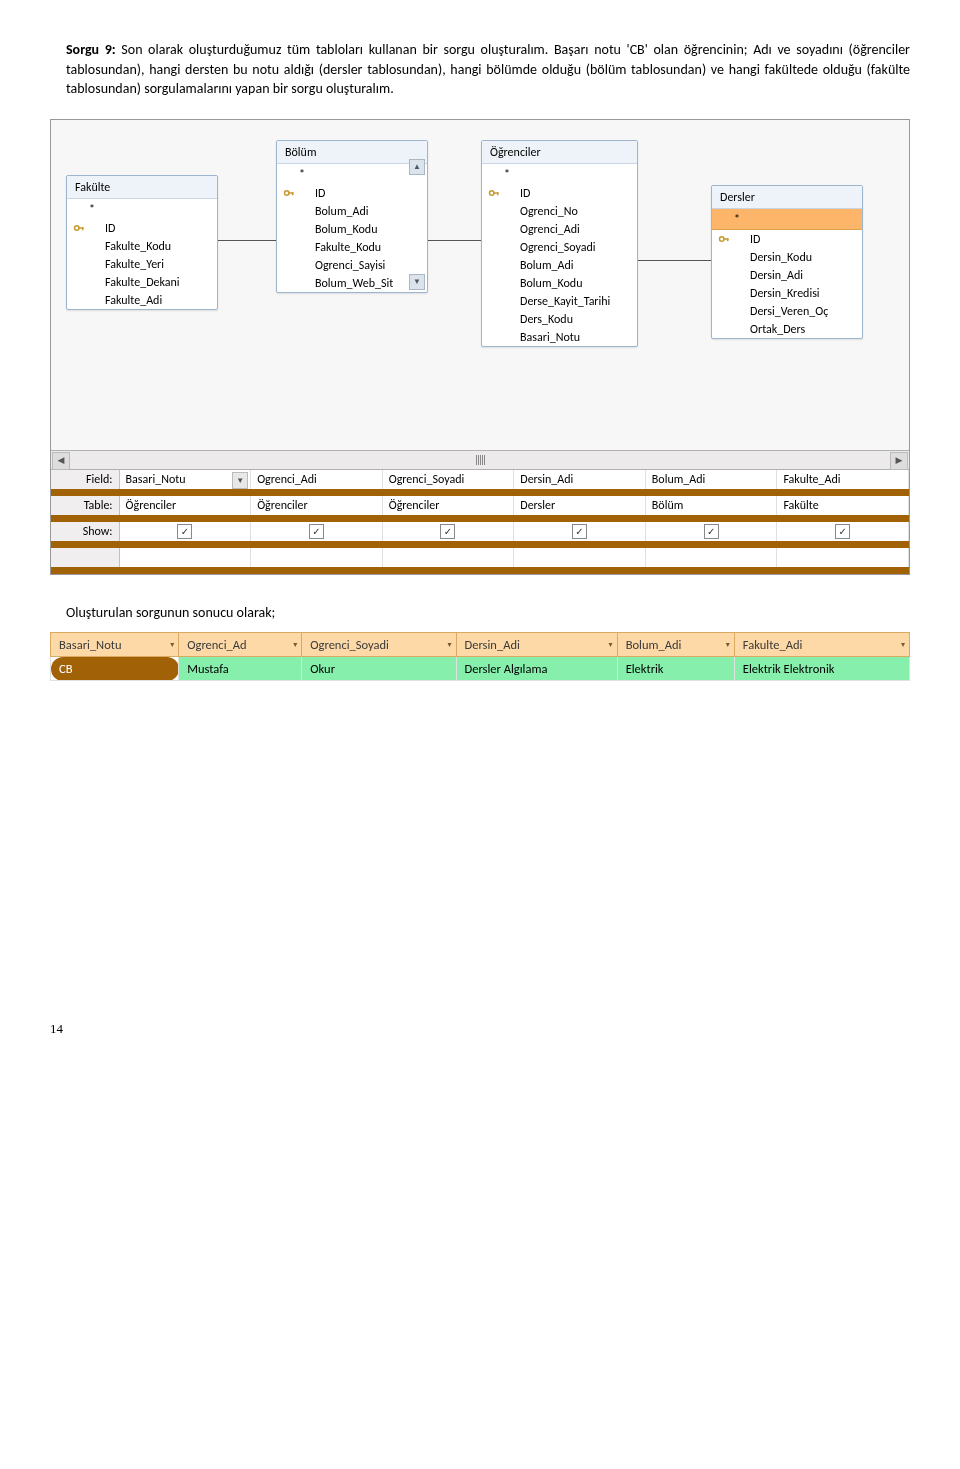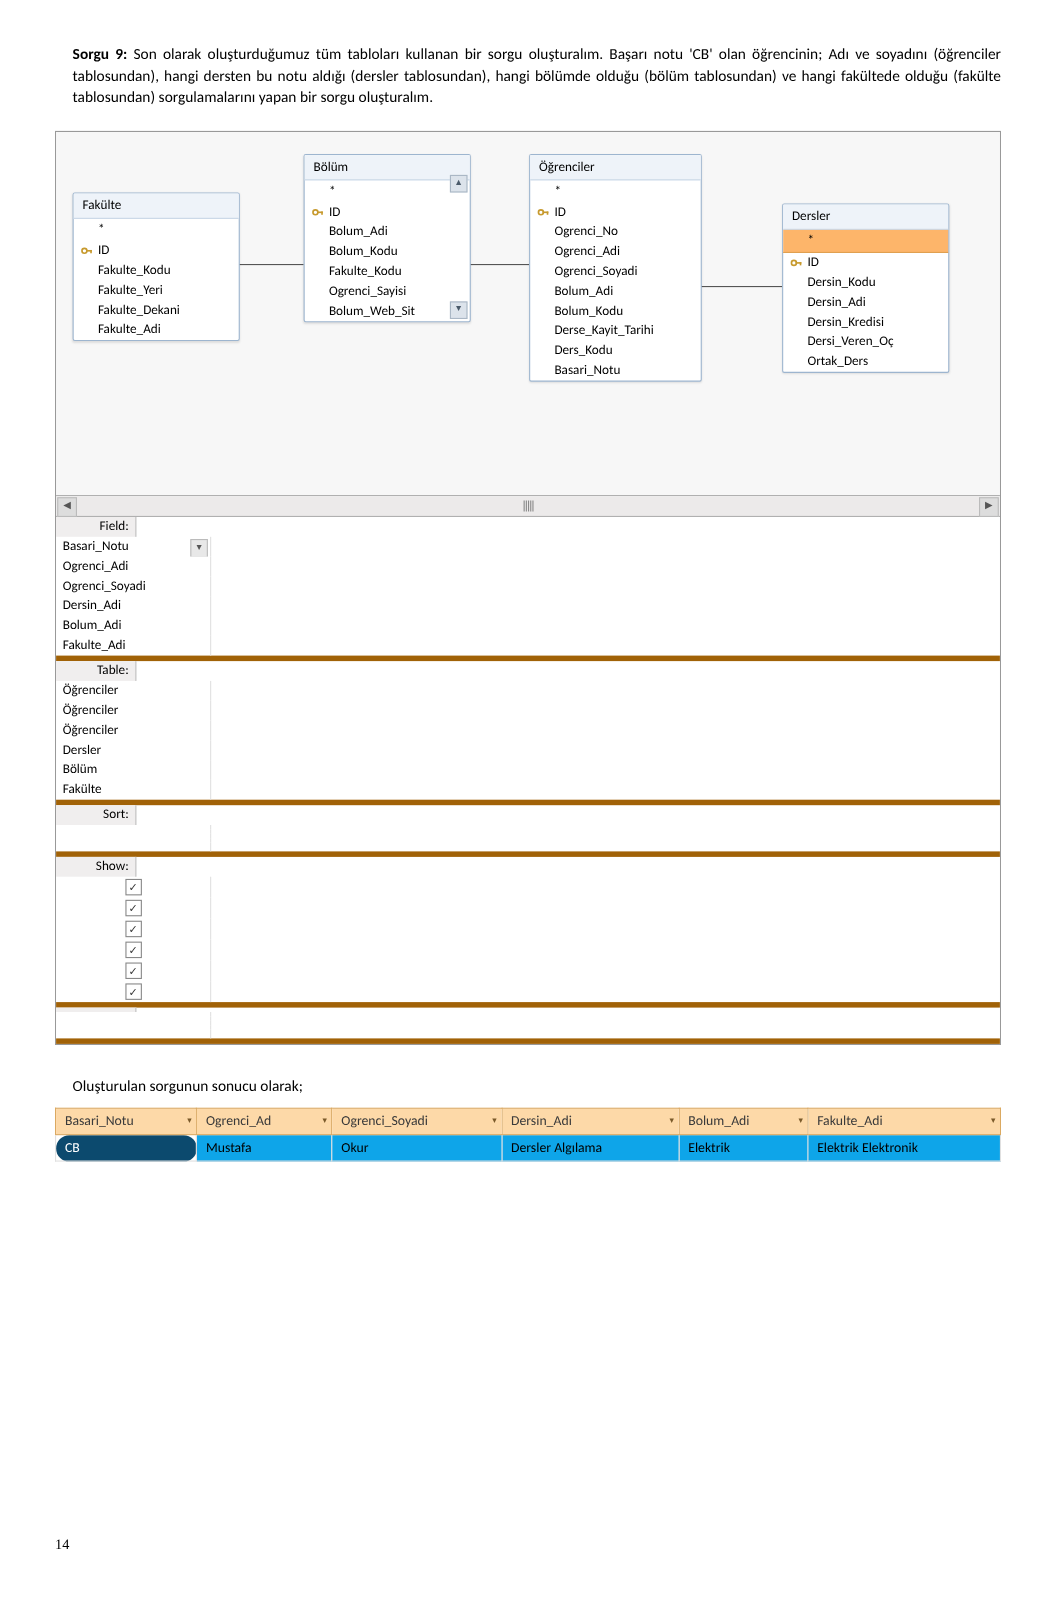--- a/index.html
+++ b/index.html
@@ -50,21 +50,21 @@
     background: #fdb56a;
     border-bottom: 1px solid #e0a050;
   }
   .table-star.normal {
     background: transparent;
     border-bottom: none;
   }
   .field-row {
     display:flex;align-items:center;
     padding: 2px 8px 2px 6px;
-    gap: 4px;
+    gap: 20px;
     white-space: nowrap;
     overflow: hidden;
   }
   .key-icon {
     width: 12px; height: 12px;
     display:inline-block;
     flex-shrink:0;
   }
   .key-icon svg { width:12px;height:12px;display:block; }
   .spacer-icon { width:12px;flex-shrink:0; }
@@ -94,23 +94,22 @@
     display:flex;gap:1px;justify-content:center;
   }
   .hscroll .splitter span{width:1px;background:#888;}
 
   .grid-pane {
     background:#fff;
     font-size:12px;
   }
   .grid-row {
     display:flex;
-    border-bottom:5px solid #a16207;
+    border-bottom:7px solid #a16207;
     min-height:19px;
-    flex-direction:column;
   }
   .grid-label {
     width:60px;
     padding:2px 6px;
     text-align:right;
     background:#f0eeee;
     border-right:1px solid #c0c0c0;
     font-size:12px;
   }
   .grid-cell {
@@ -154,24 +153,24 @@
     font-weight:normal;
     color:#3a3a3a;
     position:relative;
   }
   .result-table th .arrow{
     position:absolute;right:4px;top:6px;font-size:8px;color:#7a5a2a;
   }
   .result-table td {
     border: 1px solid #e0e0e0;
     padding: 4px 8px;
-    background:#0ea5e9;
+    background:#86efac;
   }
   .result-table td.sel {
-    background:#0c4a6e;color:#fff;border-radius:12px;
+    background:#a16207;color:#fff;border-radius:12px;
   }
 
   .page-num{
     text-align:left;
     margin-top:340px;
     font-size:13px;
     font-family:'Times New Roman',serif;
   }
 </style>
 </head>
@@ -379,29 +378,20 @@
         <div class="grid-cell">Fakulte_Adi</div>
       </div>
     <div class="grid-row">
       <div class="grid-label">Table:</div>
     <div class="grid-cell">Öğrenciler</div>
         <div class="grid-cell">Öğrenciler</div>
         <div class="grid-cell">Öğrenciler</div>
         <div class="grid-cell">Dersler</div>
         <div class="grid-cell">Bölüm</div>
         <div class="grid-cell">Fakülte</div>
-      </div>
-    <div class="grid-row">
-      <div class="grid-label">Sort:</div>
-    <div class="grid-cell"></div>
-        <div class="grid-cell"></div>
-        <div class="grid-cell"></div>
-        <div class="grid-cell"></div>
-        <div class="grid-cell"></div>
-        <div class="grid-cell"></div>
       </div>
     <div class="grid-row">
       <div class="grid-label">Show:</div>
     <div class="grid-cell center">
           <span class="checkbox">✓</span>
         </div>
         <div class="grid-cell center">
           <span class="checkbox">✓</span>
         </div>
         <div class="grid-cell center">

